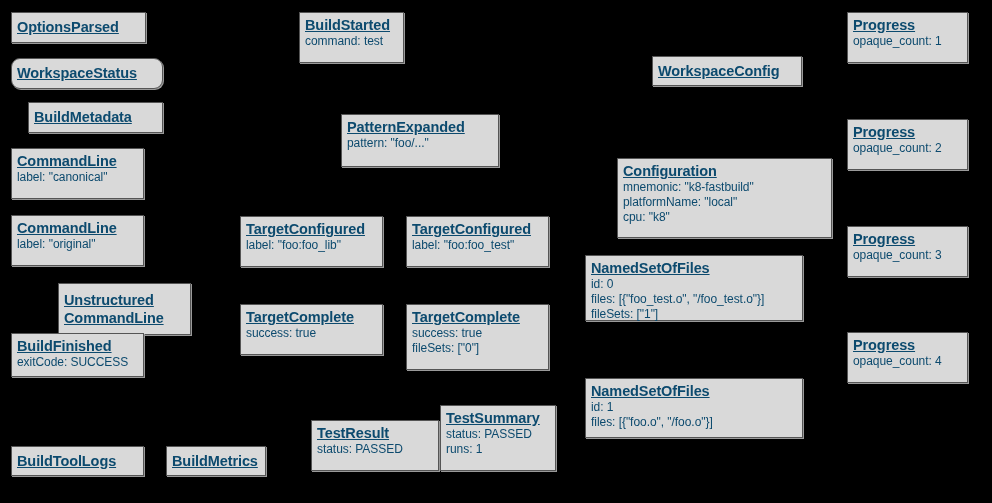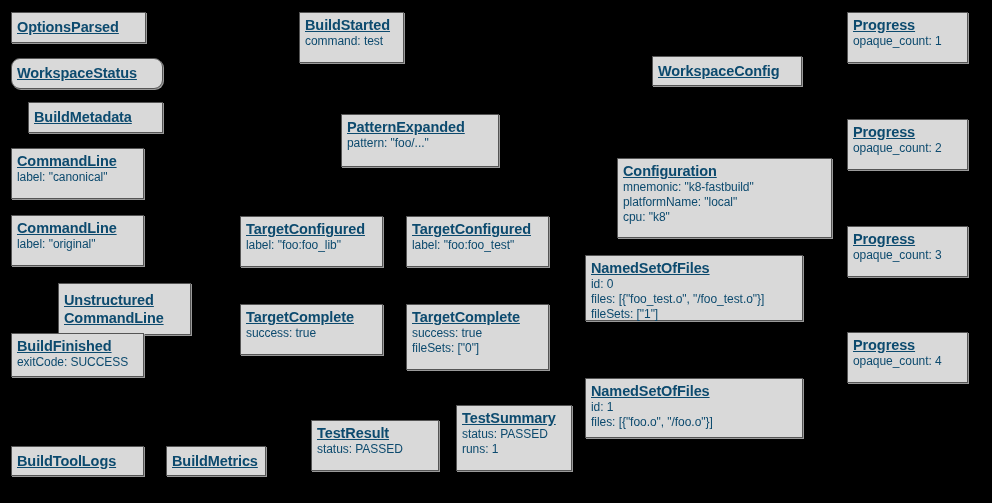--- a/index.html
+++ b/index.html
@@ -114,21 +114,21 @@
     </div>
     <div class="node" style="left: 406px; top: 304px; width: 143px; height: 66px; background: rgb(217, 217, 217); border-color: rgb(85, 85, 85);">
       <span class="node-title-wrap"><span class="node-title">TargetComplete</span></span>
       <span class="node-fields">success: true
 fileSets: ["0"]</span>
     </div>
     <div class="node" style="left: 311px; top: 420px; width: 128px; height: 51px; background: rgb(217, 217, 217); border-color: rgb(85, 85, 85);">
       <span class="node-title-wrap"><span class="node-title">TestResult</span></span>
       <span class="node-fields">status: PASSED</span>
     </div>
-    <div class="node" style="left: 440px; top: 405px; width: 116px; height: 66px; background: rgb(217, 217, 217); border-color: rgb(85, 85, 85); margin-left: 16px;">
+    <div class="node" style="left: 440px; top: 405px; width: 116px; height: 66px; background: rgb(217, 217, 217); border-color: rgb(85, 85, 85);">
       <span class="node-title-wrap"><span class="node-title">TestSummary</span></span>
       <span class="node-fields">status: PASSED
 runs: 1</span>
     </div>
     <div class="node title-only" style="left: 652px; top: 56px; width: 150px; height: 30px; background: rgb(217, 217, 217); border-color: rgb(85, 85, 85);">
       <span class="node-title-wrap"><span class="node-title">WorkspaceConfig</span></span>
     </div>
     <div class="node" style="left: 585px; top: 158px; width: 215px; height: 80px; background: rgb(217, 217, 217); border-color: rgb(85, 85, 85); margin-left: 32px;">
       <span class="node-title-wrap"><span class="node-title">Configuration</span></span>
       <span class="node-fields">mnemonic: "k8-fastbuild"

